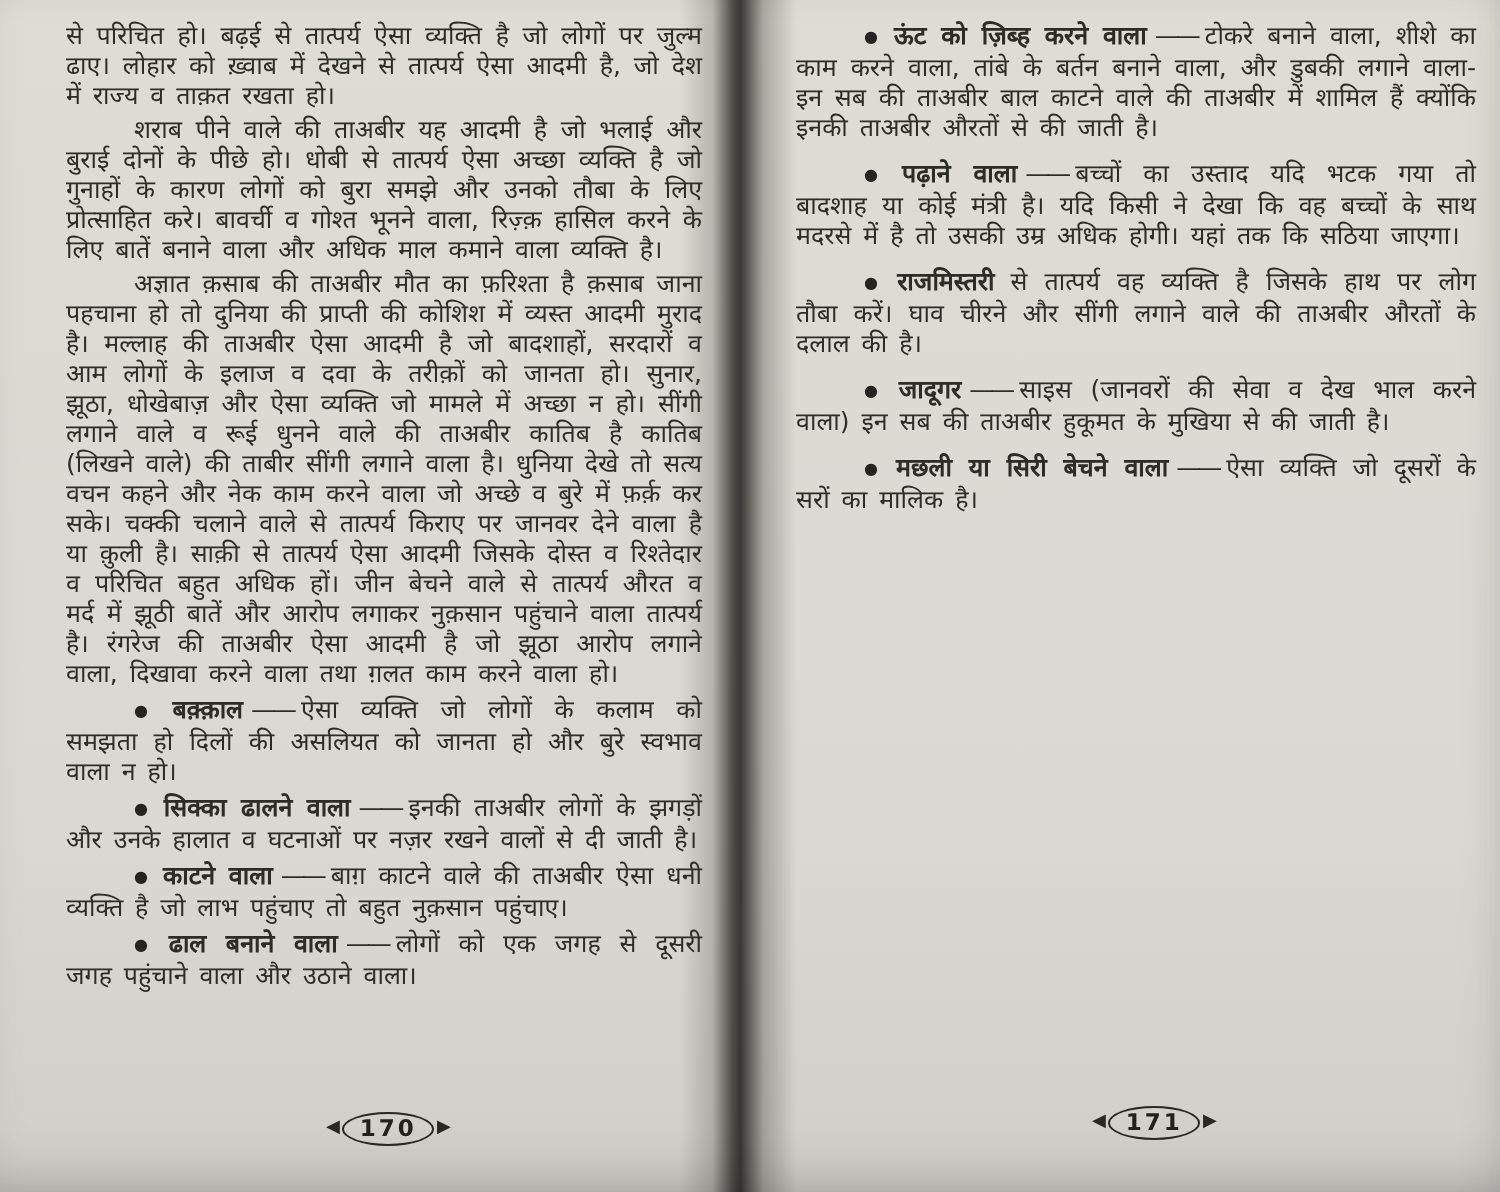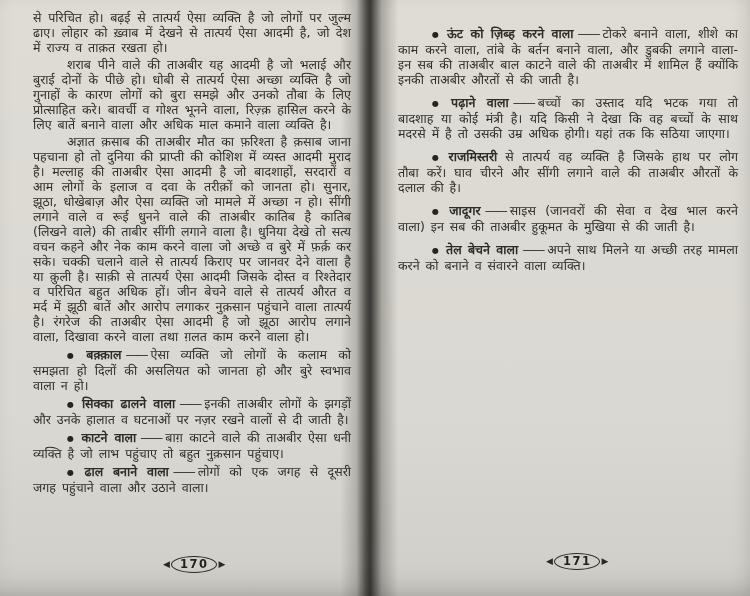--- a/index.html
+++ b/index.html
@@ -18,21 +18,21 @@
       rgba(50,47,42,0) 0%,
       rgba(50,47,42,.22) 28%,
       rgba(28,26,22,.72) 45%,
       rgba(22,20,17,.82) 52%,
       rgba(50,47,42,.30) 72%,
       rgba(50,47,42,0) 100%);
     pointer-events:none;
   }
   .page{position:absolute;top:0;font-size:12.5px;line-height:15px;text-align:justify;word-spacing:2px;}
   .page-l{left:33px;top:10px;width:318px;}
-  .page-r{left:398px;top:26px;width:340px;}
+  .page-r{left:398px;top:10px;width:340px;}
   p{margin:0 0 2px 0;}
   p.ind{text-indent:34px;}
   .entry{text-indent:34px;margin:3px 0 3px 0;}
   .page-r .entry{margin:0 0 8px 0;}
   .dot{font-size:8px;vertical-align:1px;margin-right:7px;color:#262420;}
   .bh{font-weight:700;}
   .sep{margin:0 4px;letter-spacing:-2px;}
   .badge{
     position:absolute;display:inline-flex;align-items:center;gap:1px;
   }
@@ -76,21 +76,21 @@
     <p class="entry">
       <span class="dot">●</span><span class="bh">पढ़ाने वाला</span><span class="sep">——</span><span>बच्चों का उस्ताद यदि भटक गया तो बादशाह या कोई मंत्री है। यदि किसी ने देखा कि वह बच्चों के साथ मदरसे में है तो उसकी उम्र अधिक होगी। यहां तक कि सठिया जाएगा।</span>
     </p>
     <p class="entry">
       <span class="dot">●</span><span class="bh">राजमिस्तरी</span><span class="sep"></span><span>से तात्पर्य वह व्यक्ति है जिसके हाथ पर लोग तौबा करें। घाव चीरने और सींगी लगाने वाले की ताअबीर औरतों के दलाल की है।</span>
     </p>
     <p class="entry">
       <span class="dot">●</span><span class="bh">जादूगर</span><span class="sep">——</span><span>साइस (जानवरों की सेवा व देख भाल करने वाला) इन सब की ताअबीर हुकूमत के मुखिया से की जाती है।</span>
     </p>
     <p class="entry">
-      <span class="dot">●</span><span class="bh">तेल बेचने वाला</span><span class="sep">——</span><span>अपने साथ मिलने या अच्छी तरह मामला करने को बनाने व संवारने वाला व्यक्ति।</span>
+      <span class="dot">●</span><span class="bh">मछली या सिरी बेचने वाला</span><span class="sep">——</span><span>ऐसा व्यक्ति जो दूसरों के सरों का मालिक है।</span>
     </p>
   </div>
 
   <div class="badge badge-l">
     <span class="cap">◀</span>
     <span class="oval">170</span>
     <span class="cap">▶</span>
   </div>
   <div class="badge badge-r">
     <span class="cap">◀</span>

